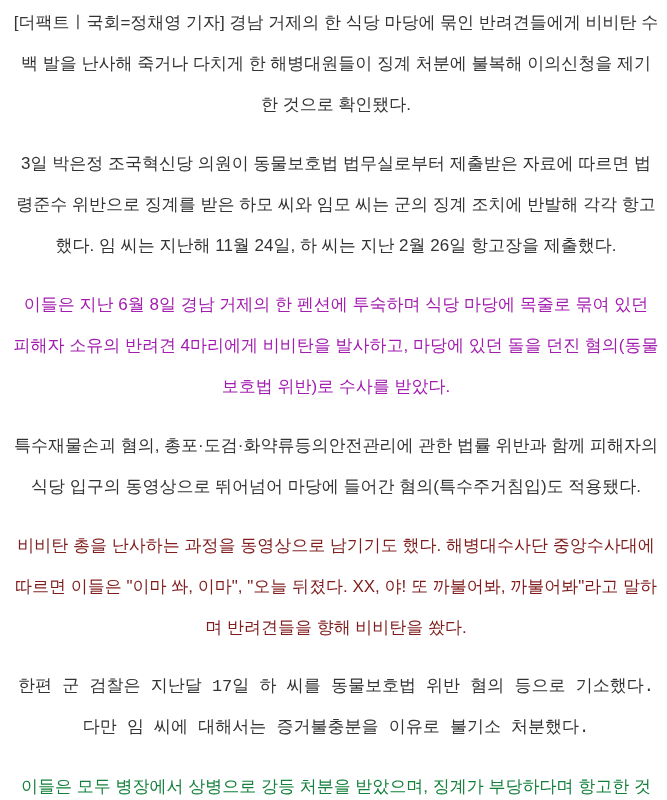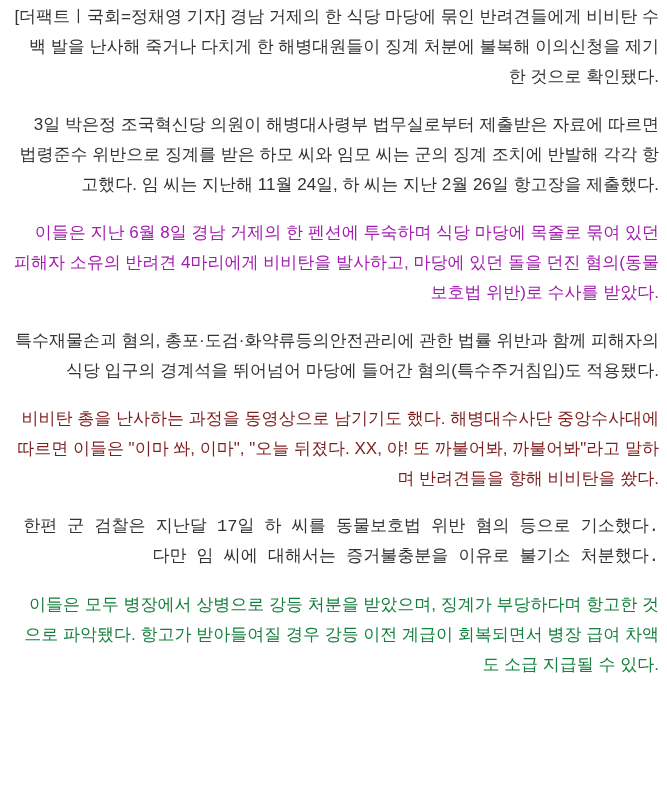--- a/index.html
+++ b/index.html
@@ -9,31 +9,31 @@
       overflow: hidden;
       background: #ffffff;
       font-family: "Liberation Sans", "DejaVu Sans", sans-serif;
     }
     .article-body {
       padding: 2px 8px 0 5px;
     }
     .para {
       margin: 0 0 18px 8px;
       font-size: 17px;
-      line-height: 30px;
+      line-height: 41px;
       color: #333333;
       word-break: break-all;
-      text-align: right;
+      text-align: center;
     }
   </style>
 </head>
 <body style="background: rgb(255, 255, 255);">
 
 <main class="article-body">
   <p class="para" style="color: rgb(51, 51, 51);">[더팩트ㅣ국회=정채영 기자] 경남 거제의 한 식당 마당에 묶인 반려견들에게 비비탄 수백 발을 난사해 죽거나 다치게 한 해병대원들이 징계 처분에 불복해 이의신청을 제기한 것으로 확인됐다.</p>
-  <p class="para" style="color: rgb(51, 51, 51);">3일 박은정 조국혁신당 의원이 해병대사령부 법무실로부터 제출받은 자료에 따르면 법령준수 위반으로 징계를 받은 하모 씨와 임모 씨는 군의 징계 조치에 반발해 각각 항고했다. 임 씨는 지난해 11월 24일, 하 씨는 지난 2월 26일 항고장을 제출했다.</p>
+  <p class="para" style="color: rgb(51, 51, 51);">3일 박은정 조국혁신당 의원이 동물보호법 법무실로부터 제출받은 자료에 따르면 법령준수 위반으로 징계를 받은 하모 씨와 임모 씨는 군의 징계 조치에 반발해 각각 항고했다. 임 씨는 지난해 11월 24일, 하 씨는 지난 2월 26일 항고장을 제출했다.</p>
   <p class="para" style="color: #a21caf;">이들은 지난 6월 8일 경남 거제의 한 펜션에 투숙하며 식당 마당에 목줄로 묶여 있던 피해자 소유의 반려견 4마리에게 비비탄을 발사하고, 마당에 있던 돌을 던진 혐의(동물보호법 위반)로 수사를 받았다.</p>
-  <p class="para" style="color: rgb(51, 51, 51);">특수재물손괴 혐의, 총포·도검·화약류등의안전관리에 관한 법률 위반과 함께 피해자의 식당 입구의 경계석을 뛰어넘어 마당에 들어간 혐의(특수주거침입)도 적용됐다.</p>
+  <p class="para" style="color: rgb(51, 51, 51);">특수재물손괴 혐의, 총포·도검·화약류등의안전관리에 관한 법률 위반과 함께 피해자의 식당 입구의 동영상으로 뛰어넘어 마당에 들어간 혐의(특수주거침입)도 적용됐다.</p>
   <p class="para" style="color: #7f1d1d;">비비탄 총을 난사하는 과정을 동영상으로 남기기도 했다. 해병대수사단 중앙수사대에 따르면 이들은 "이마 쏴, 이마", "오늘 뒤졌다. XX, 야! 또 까불어봐, 까불어봐"라고 말하며 반려견들을 향해 비비탄을 쐈다.</p>
   <p class="para" style="color: rgb(51, 51, 51); font-family: Liberation Mono, monospace;">한편 군 검찰은 지난달 17일 하 씨를 동물보호법 위반 혐의 등으로 기소했다. 다만 임 씨에 대해서는 증거불충분을 이유로 불기소 처분했다.</p>
   <p class="para" style="color: #15803d;">이들은 모두 병장에서 상병으로 강등 처분을 받았으며, 징계가 부당하다며 항고한 것으로 파악됐다. 항고가 받아들여질 경우 강등 이전 계급이 회복되면서 병장 급여 차액도 소급 지급될 수 있다.</p>
 
 </main>
 
 </body></html>

